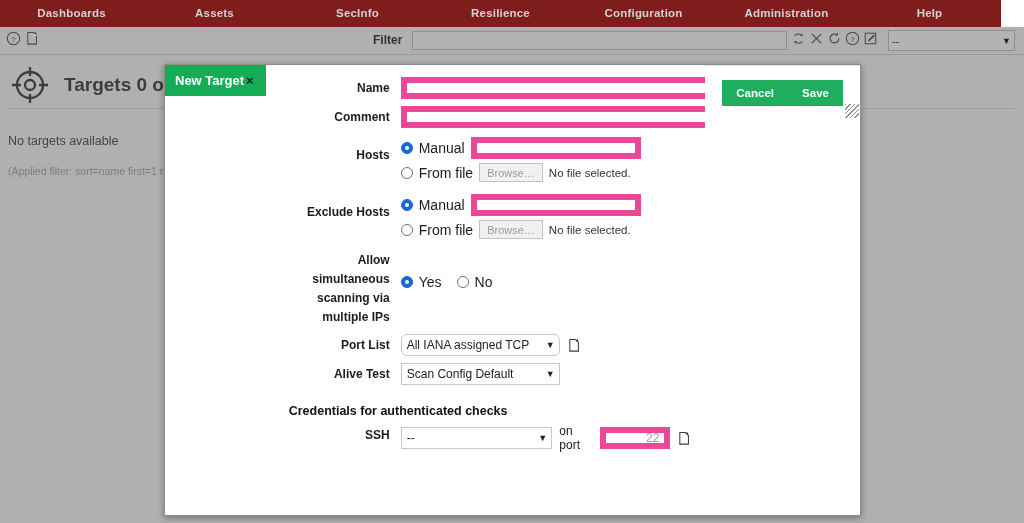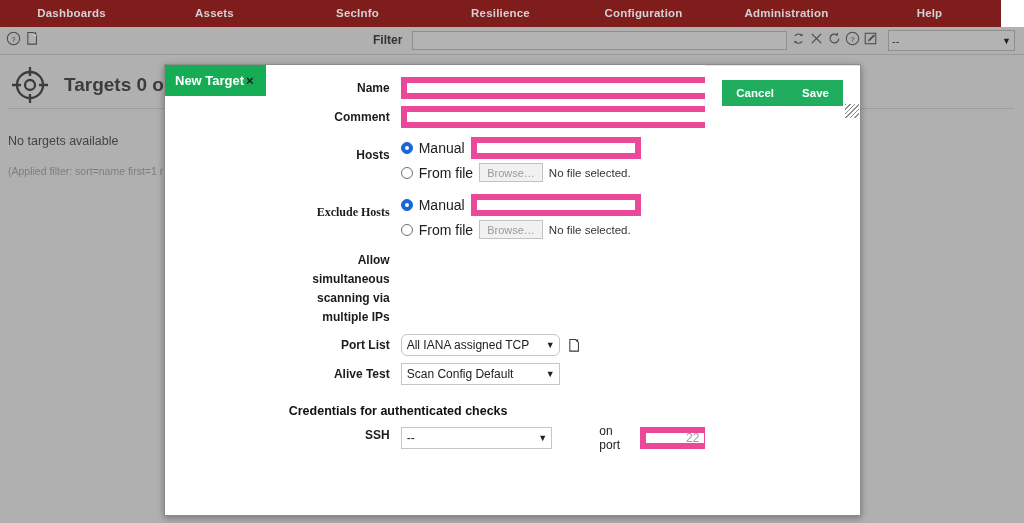--- a/index.html
+++ b/index.html
@@ -269,21 +269,21 @@
   .sel-alive { width: 159px; }
   .sel-cred { width: 165px; }
 
   .section-title {
     font-size: 12.5px;
     font-weight: bold;
     color: #111;
     margin: 19px 0 6px 11px;
   }
   .inline { display: flex; align-items: center; gap: 7px; }
-  .onport { font-size: 12px; color: #1c1c1c; margin-left: 40px; }
+  .onport { font-size: 12px; color: #1c1c1c; }
 </style>
 </head>
 <body>
 
 <div class="topnav">
   <div class="topnav-item">Dashboards</div>
   <div class="topnav-item">Assets</div>
   <div class="topnav-item">SecInfo</div>
   <div class="topnav-item">Resilience</div>
   <div class="topnav-item">Configuration</div>
@@ -402,38 +402,46 @@
         <div class="radio-line">
           <span class="radio"></span>
           <span class="radio-label">From file</span>
           <button class="browse-btn">Browse…</button>
           <span class="nofile">No file selected.</span>
         </div>
       </div>
     </div>
 
     <div class="row">
-      <div class="row-label" style="padding-top:13px;font-family:Liberation Serif, serif;">Exclude Hosts</div>
+      <div class="row-label" style="padding-top:13px;">Exclude Hosts</div>
       <div class="row-field">
         <div class="radio-line">
           <span class="radio on"></span>
           <span class="radio-label">Manual</span>
           <input class="txt txt-host" type="text" style="">
         </div>
         <div class="radio-line">
           <span class="radio"></span>
           <span class="radio-label">From file</span>
           <button class="browse-btn">Browse…</button>
           <span class="nofile">No file selected.</span>
         </div>
       </div>
     </div>
 
     <div class="row">
       <div class="row-label" style="padding-top:2px; line-height:19px;">Allow simultaneous scanning via multiple IPs</div>
+      <div class="row-field" style="padding-top:23px;">
+        <div class="radio-line" style="gap:6px; height:20px;">
+          <span class="radio on"></span>
+          <span class="radio-label" style="margin-right:9px;">Yes</span>
+          <span class="radio"></span>
+          <span class="radio-label">No</span>
+        </div>
+      </div>
     </div>
 
     <div class="row">
       <div class="row-label">Port List</div>
       <div class="row-field inline">
         <div class="sel sel-port">
           <span>All IANA assigned TCP</span>
           <span class="caret">▼</span>
         </div>
         <span class="ico">

